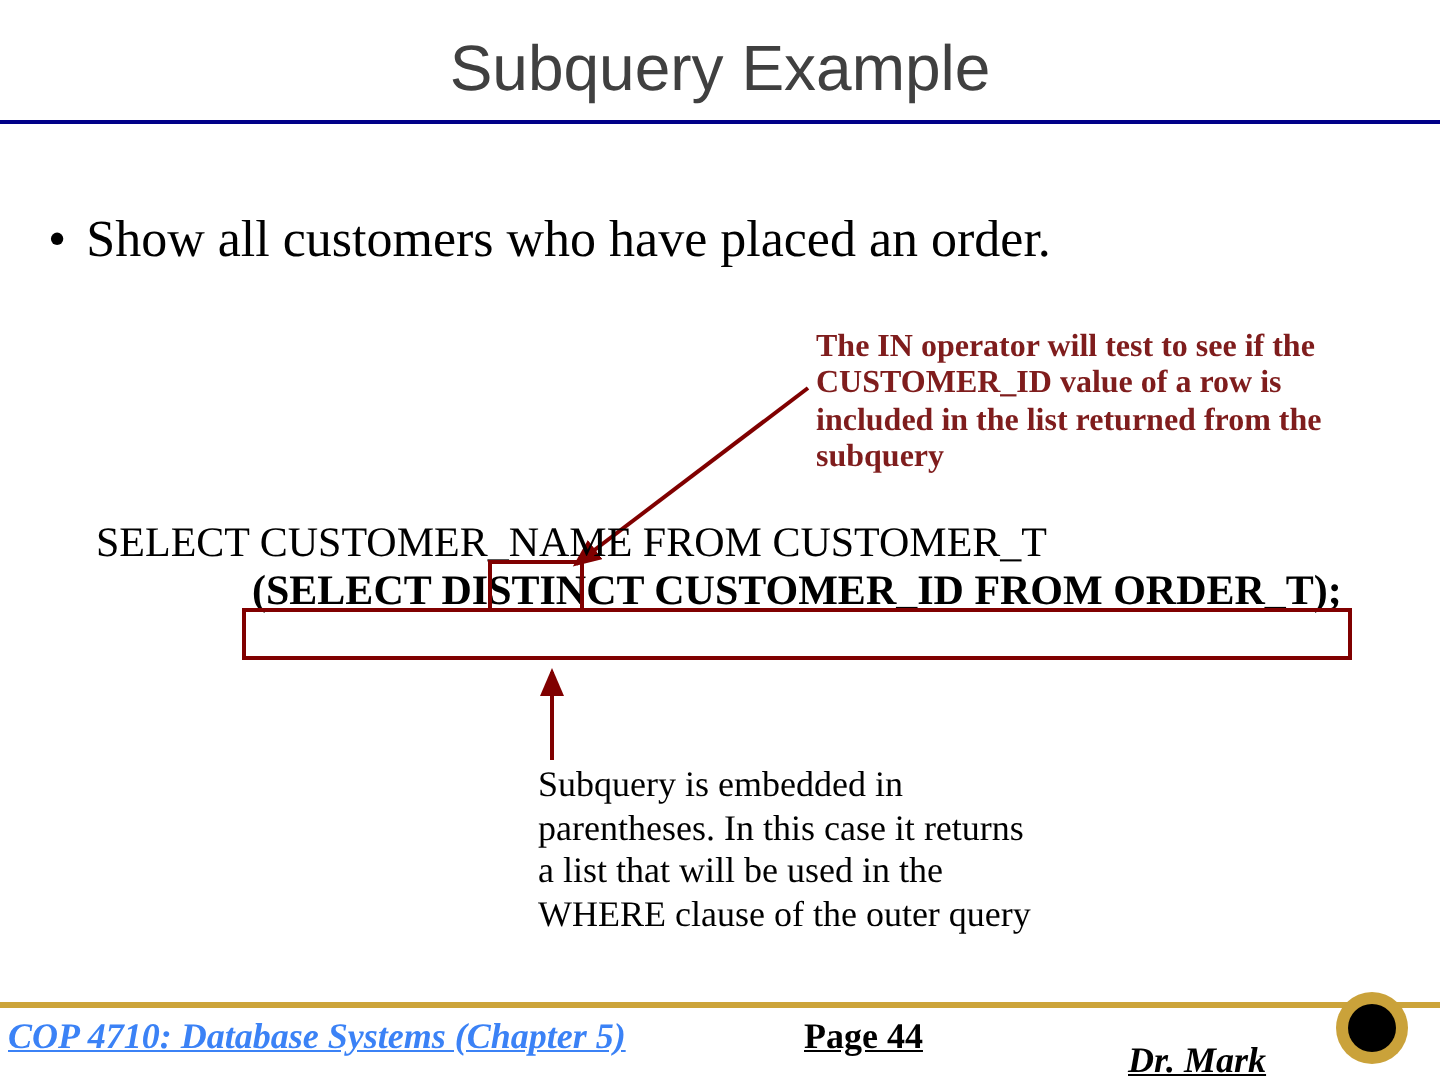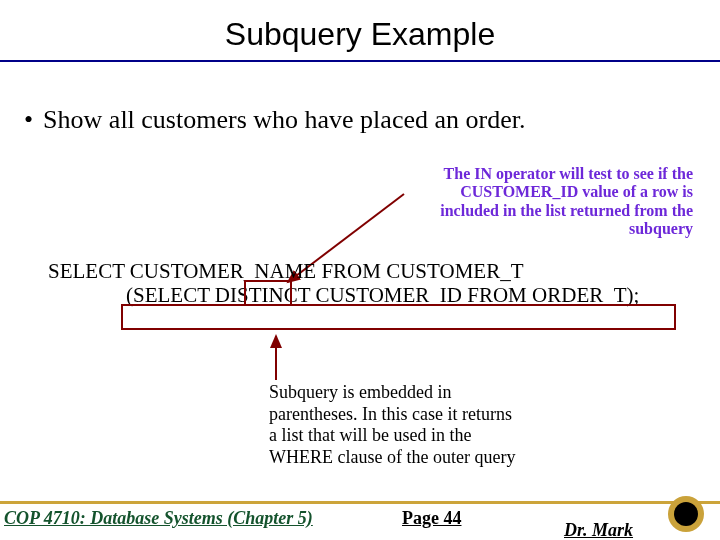--- a/index.html
+++ b/index.html
@@ -11,21 +11,21 @@
     background: #fff;
   }
   .title {
     position: absolute;
     top: 16px;
     left: 0;
     width: 720px;
     text-align: center;
     font-family: Arial, Helvetica, sans-serif;
     font-size: 32px;
-    color: #000000;
+    color: #404040;
   }
   .title-underline {
     position: absolute;
     top: 60px;
     left: 0;
     width: 720px;
     height: 2px;
     background: #000088;
   }
   .bullet-row {
@@ -45,35 +45,34 @@
     font-size: 26px;
     color: #000;
   }
   .annot-top {
     position: absolute;
     top: 165px;
     left: 408px;
     width: 285px;
     font-size: 16px;
     font-weight: bold;
-    color: #6d28d9;
+    color: #7f1d1d;
     line-height: 1.15;
-    text-align: right;
   }
   .sql-block {
     position: absolute;
     top: 259px;
     left: 48px;
     font-size: 21px;
     color: #000;
     line-height: 1.15;
   }
   .sql-line1 { }
   .sql-line2 { }
-  .sql-line3 { padding-left: 78px; }
+  .sql-line3 { padding-left: 78px; font-weight: bold; }
   .box-in {
     position: absolute;
     top: 280px;
     left: 244px;
     width: 48px;
     height: 26px;
     border: 2px solid #800000;
   }
   .box-sub {
     position: absolute;
@@ -108,21 +107,21 @@
     width: 720px;
     height: 32px;
     display: flex;
     align-items: flex-start;
   }
   .footer-left {
     font-size: 18px;
     font-weight: bold;
     font-style: italic;
     text-decoration: underline;
-    color: #14532d;
+    color: #3b82f6;
     margin-left: 4px;
   }
   .footer-mid {
     font-size: 18px;
     font-weight: bold;
     text-decoration: underline;
     color: #000;
     position: absolute;
     left: 402px;
   }

